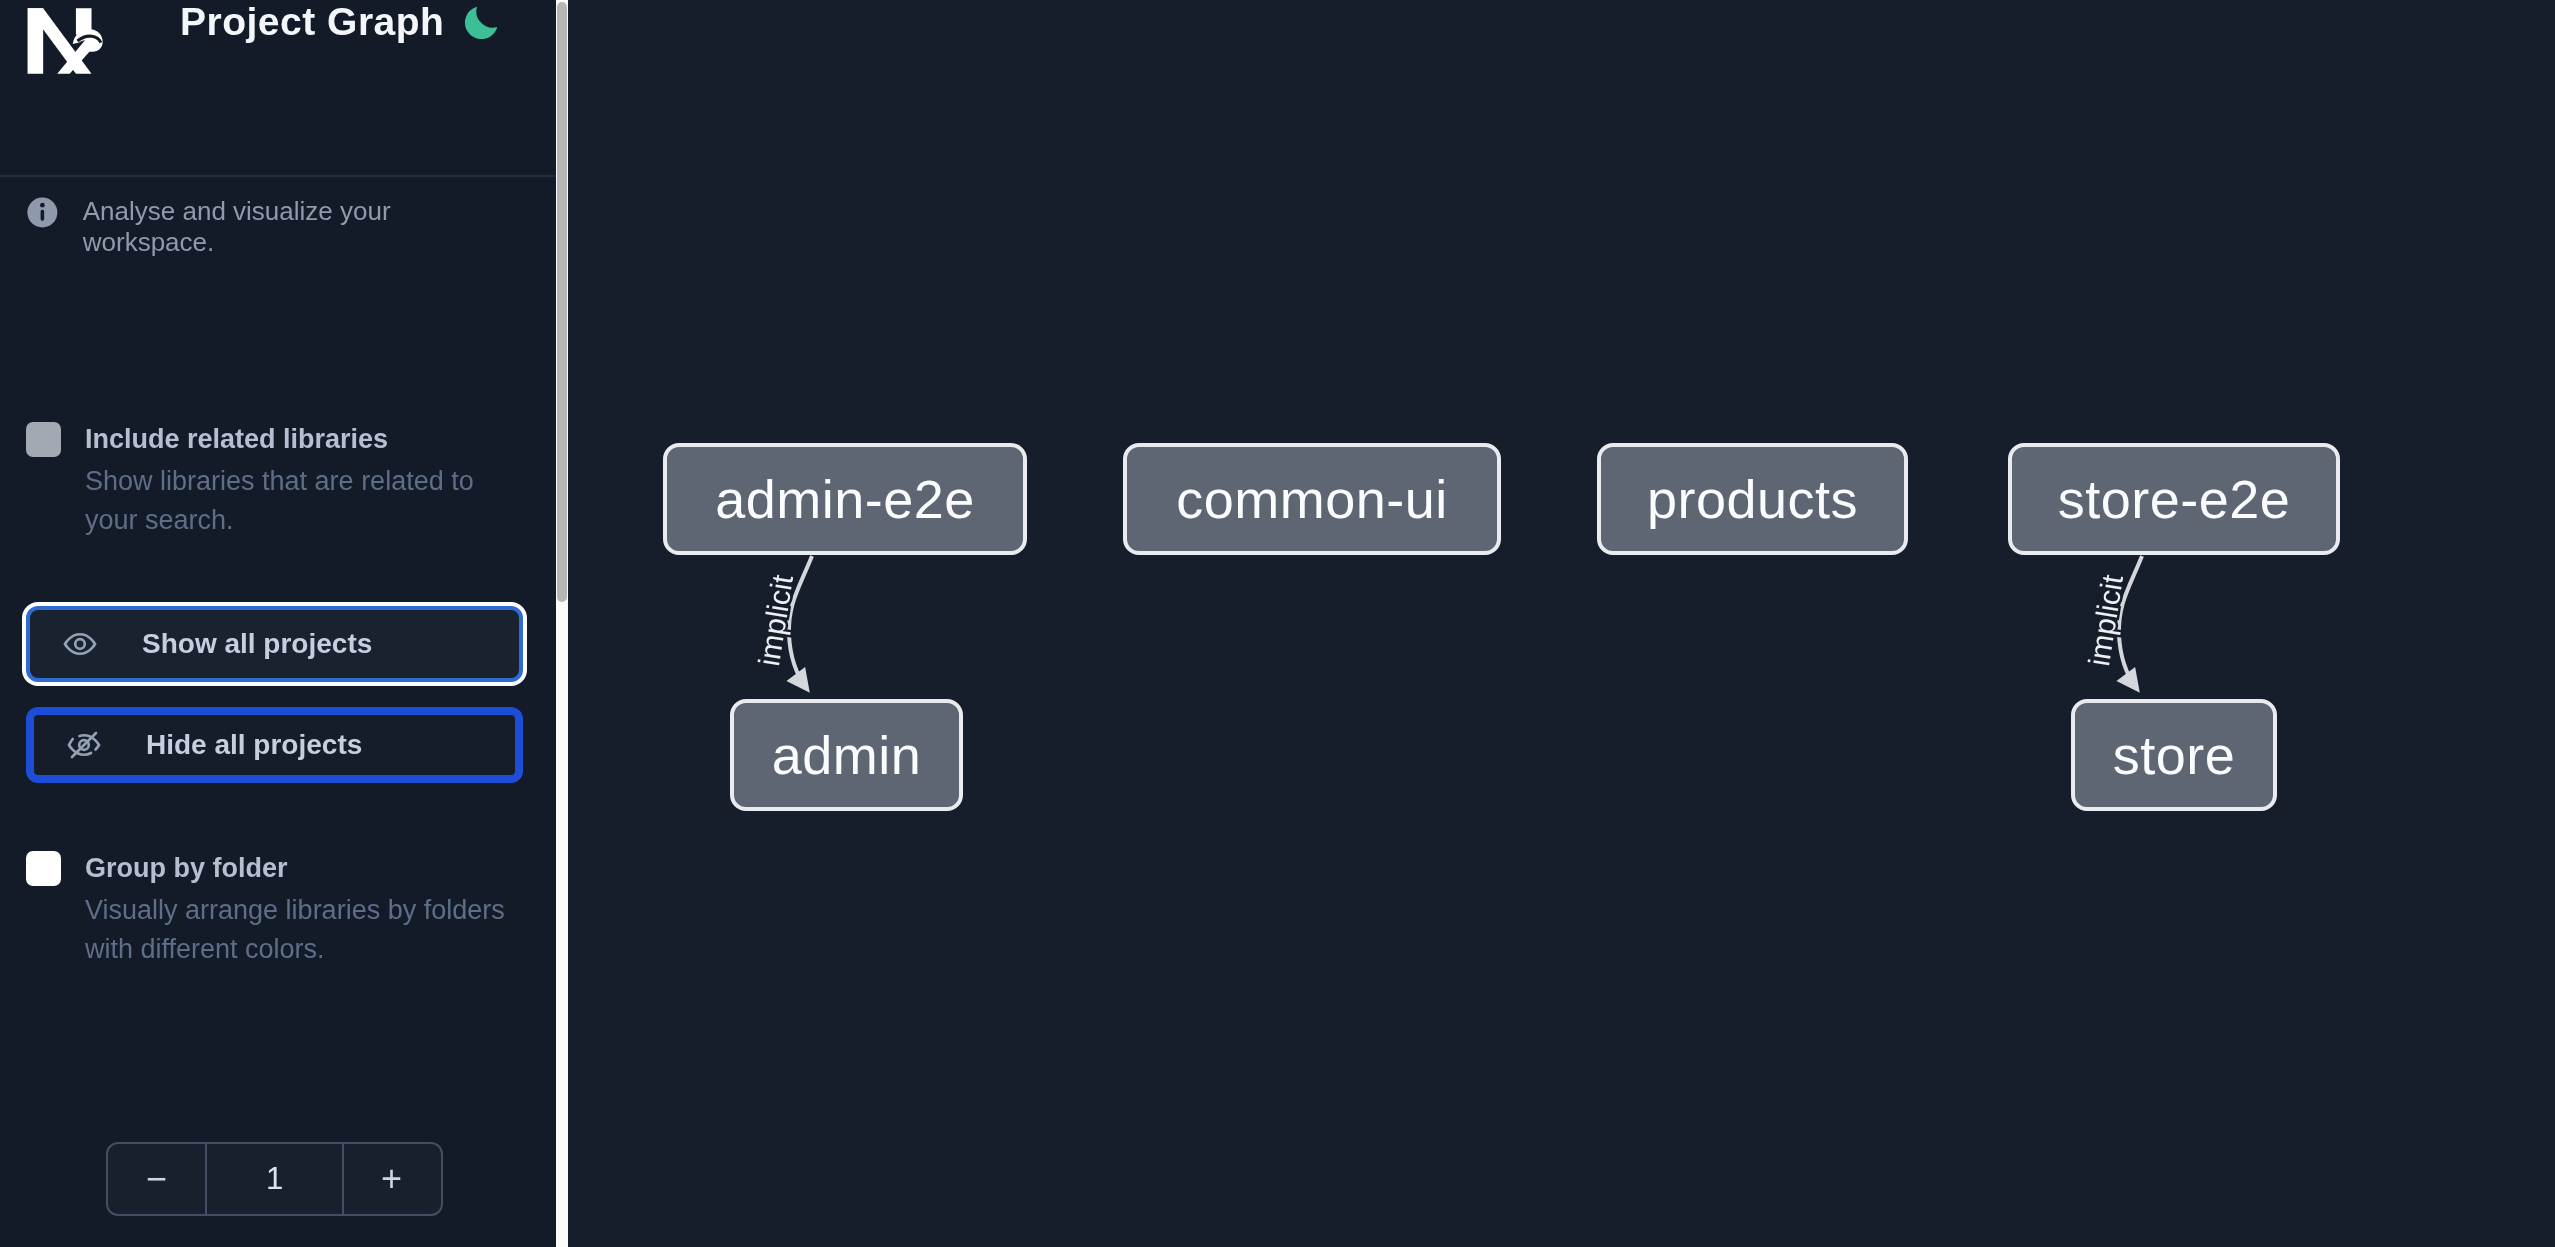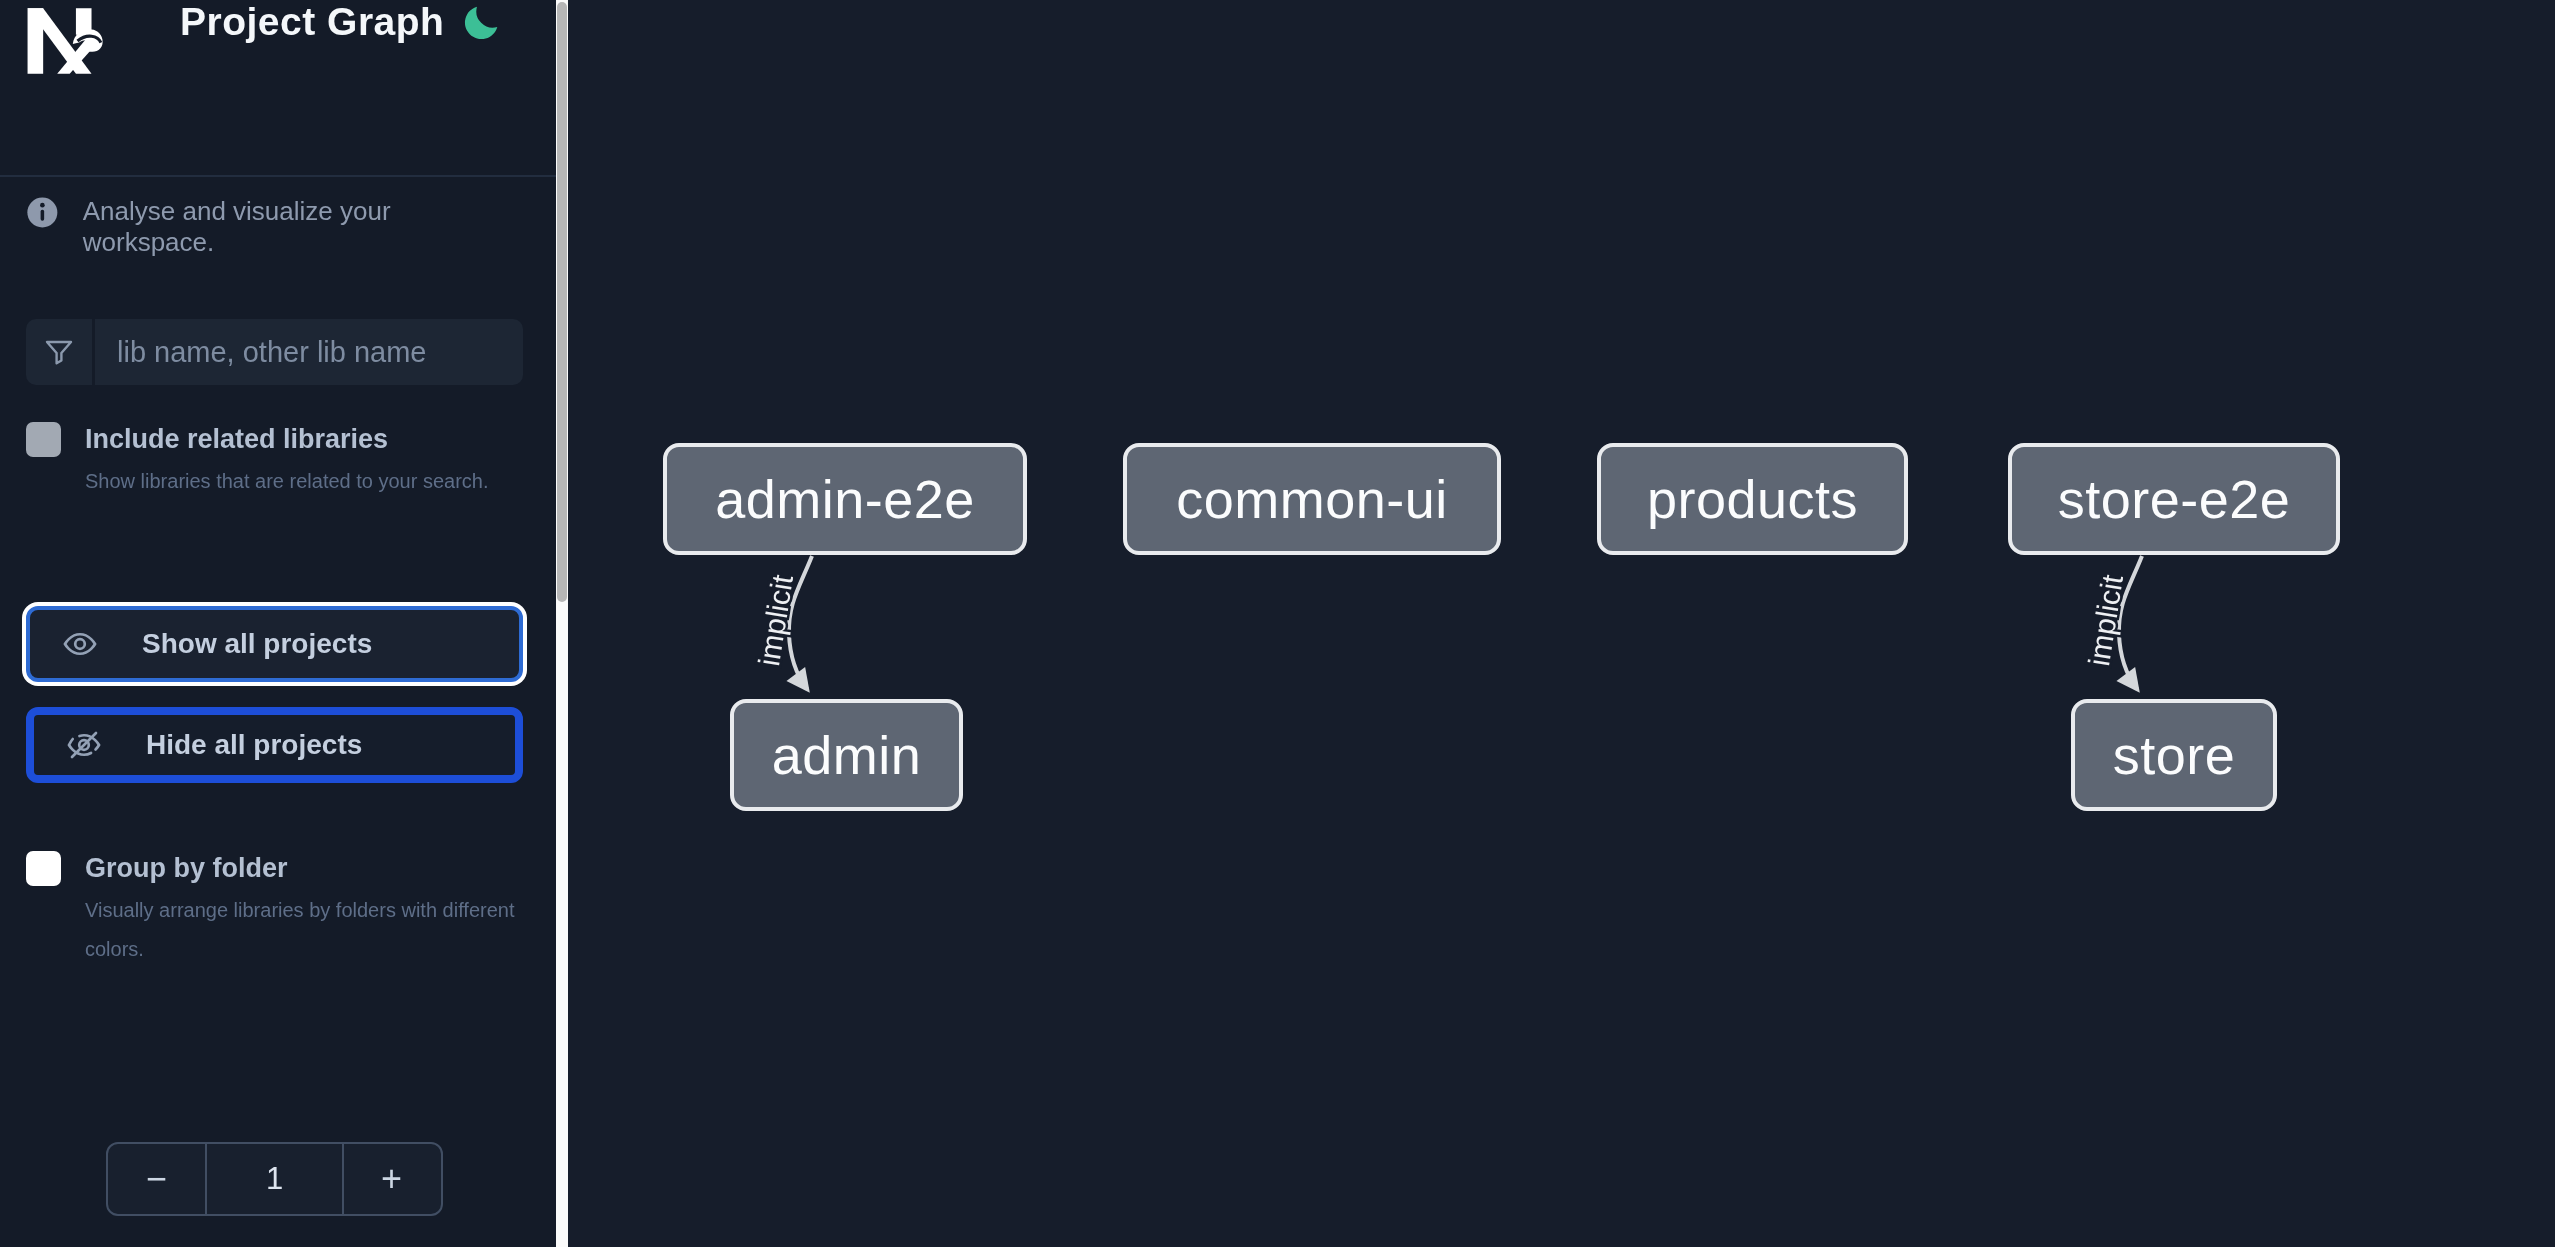--- a/index.html
+++ b/index.html
@@ -48,21 +48,21 @@
 
   .toggle { position:absolute; left:26px; width:500px; display:grid; grid-template-columns:59px 1fr; }
   .cb {
     width:35px; height:35px; border-radius:7px; margin-top:2px;
     display:flex; align-items:center; justify-content:center; cursor:pointer;
   }
   .cb.gray  { background:#a2a9b3; }
   .cb.white { background:#ffffff; }
   .cb.green { background:#2fb784; }
   .tg-label { font-size:27px; font-weight:600; color:#b4c0d2; line-height:38px; cursor:default; }
-  .tg-desc  { grid-column:2; font-size:20px; color:#5e6e88; line-height:39px; margin-top:4px; }
+  .tg-desc  { grid-column:2; font-size:27px; color:#5e6e88; line-height:39px; margin-top:4px; }
 
   .sb-btn {
     position:absolute; left:26px; width:497px; height:76px; border-radius:12px;
     display:flex; align-items:center; gap:44px; padding-left:32px;
     font-size:28px; font-weight:600; color:#c4cfdf; cursor:pointer;
     font-family:"Liberation Sans",sans-serif;
   }
   .btn-show { top:606px; background:#1a2230; border:4px solid #2e6bd3; box-shadow:0 0 0 4px #ffffff; }
   .btn-hide { top:707px; background:#151d2b; border:8px solid #1d4ed8; }
 
@@ -121,28 +121,20 @@
 
   <div class="tagline">
     <svg width="33" height="33" viewBox="0 0 24 24">
       <circle cx="12" cy="12" r="11" fill="#8e99ac"></circle>
       <rect x="10.7" y="10" width="2.6" height="8" rx="1.2" fill="#141b28"></rect>
       <circle cx="12" cy="6.6" r="1.7" fill="#141b28"></circle>
     </svg>
     <span class="txt">Analyse and visualize your workspace.</span>
   </div>
 
-  <div class="search">
-    <span class="icon-cell">
-      <svg width="32" height="32" viewBox="0 0 24 24" fill="none">
-        <path d="M3 4.5h18l-7.2 8.2v5.6l-3.6 2.2v-7.8L3 4.5z" stroke="#8b99ad" stroke-width="1.8" stroke-linejoin="round"></path>
-      </svg>
-    </span>
-    <input type="text" placeholder="lib name, other lib name" style="">
-  </div>
 
   <div class="toggle" style="top:420px">
     <span class="cb gray"></span>
     <span class="tg-label">Include related libraries</span>
     <span class="tg-desc">Show libraries that are related to your search.</span>
   </div>
 
   <button class="sb-btn btn-show">
     <svg width="36" height="36" viewBox="0 0 24 24" fill="none">
       <path class="muted-stroke" d="M2 12s3.5-6.5 10-6.5S22 12 22 12s-3.5 6.5-10 6.5S2 12 2 12z" stroke-width="1.8"></path>

